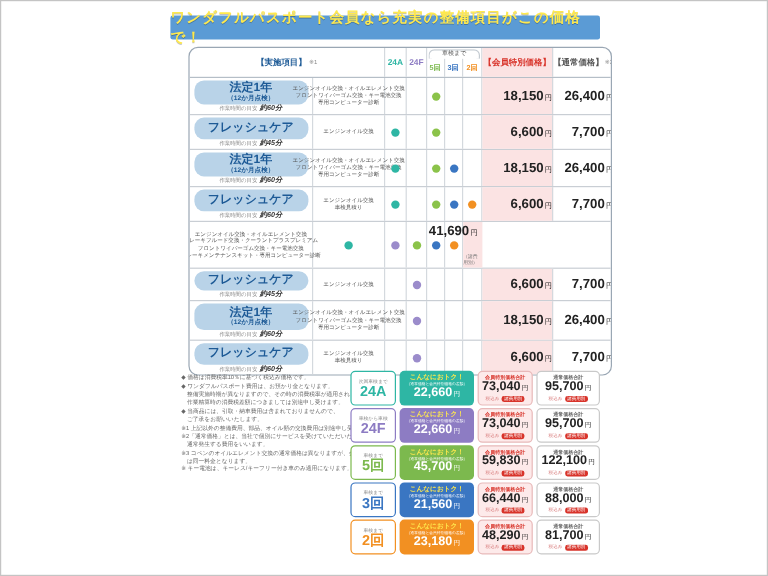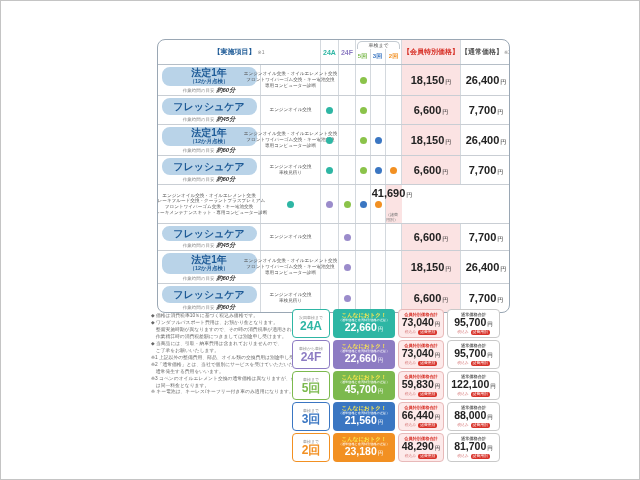--- a/index.html
+++ b/index.html
@@ -45,21 +45,21 @@
   .lbl-sub{font-size:5.5px;margin-top:1px;}
   .lbl-time{font-size:4.5px;color:#888;margin-top:1px;line-height:6px;white-space:nowrap;}
   .lbl-time b{font-style:italic;color:#333;font-size:6px;margin-left:2px;}
   .c-desc{flex-direction:column;align-items:flex-start;justify-content:center;padding:1px 2px;}
   .c-desc div{font-size:4.6px;color:#555;line-height:1.25;white-space:nowrap;transform-origin:left center;}
   .dot{width:7px;height:7px;border-radius:50%;display:block;}
   .d-a24{background:#2eb6a4;} .d-f24{background:#9b8ccb;} .d-r5{background:#8bc34a;}
   .d-r3{background:#3a76c2;} .d-r2{background:#f29022;}
   .c-member{background:#fbe3e3;}
   .price-wrap{display:flex;flex-direction:column;align-items:flex-end;padding-right:4px;width:100%;box-sizing:border-box;gap:12px;}
-  .price-line{display:flex;align-items:baseline;justify-content:center;width:100%;}
+  .price-line{display:flex;align-items:baseline;justify-content:flex-end;width:100%;}
   .price{font-size:11px;font-weight:bold;color:#222;letter-spacing:0;}
   .yen{font-size:6px;color:#222;margin-left:1px;}
   .fee-note{font-size:4px;color:#777;line-height:5px;}
 
   
   .notes{position:absolute;left:150px;top:312px;width:142px;}
   .notes div{font-size:4.8px;color:#666;line-height:1.45;white-space:nowrap;}
 
   
   .summary{position:absolute;left:291px;top:308px;width:208px;display:flex;flex-direction:column;gap:2px;}
@@ -94,20 +94,21 @@
   .t-blue  .sbadge-code{color:#3a76c2;} .b-blue{border-color:#3a76c2;}
   .t-orange .sbadge-code{color:#f29022;} .b-orange{border-color:#f29022;}
   .bg-teal{background:#2eb6a4;} .bg-purple{background:#8d7cc3;} .bg-green{background:#7cb94e;}
   .bg-blue{background:#3a76c2;} .bg-orange{background:#f29022;}
 </style>
 </head>
 <body>
 
 <div class="canvas">
 
+  <div class="title-banner">ワンダフルパスポート会員なら充実の整備項目がこの価格で！</div>
 
   <div class="mtable">
 
     <div class="grid thead">
       <div class="h-item">
         <span>【実施項目】</span>
         <span class="sup">※1</span>
       </div>
       <div class="h-24a">24A</div>
       <div class="h-24f">24F</div>

